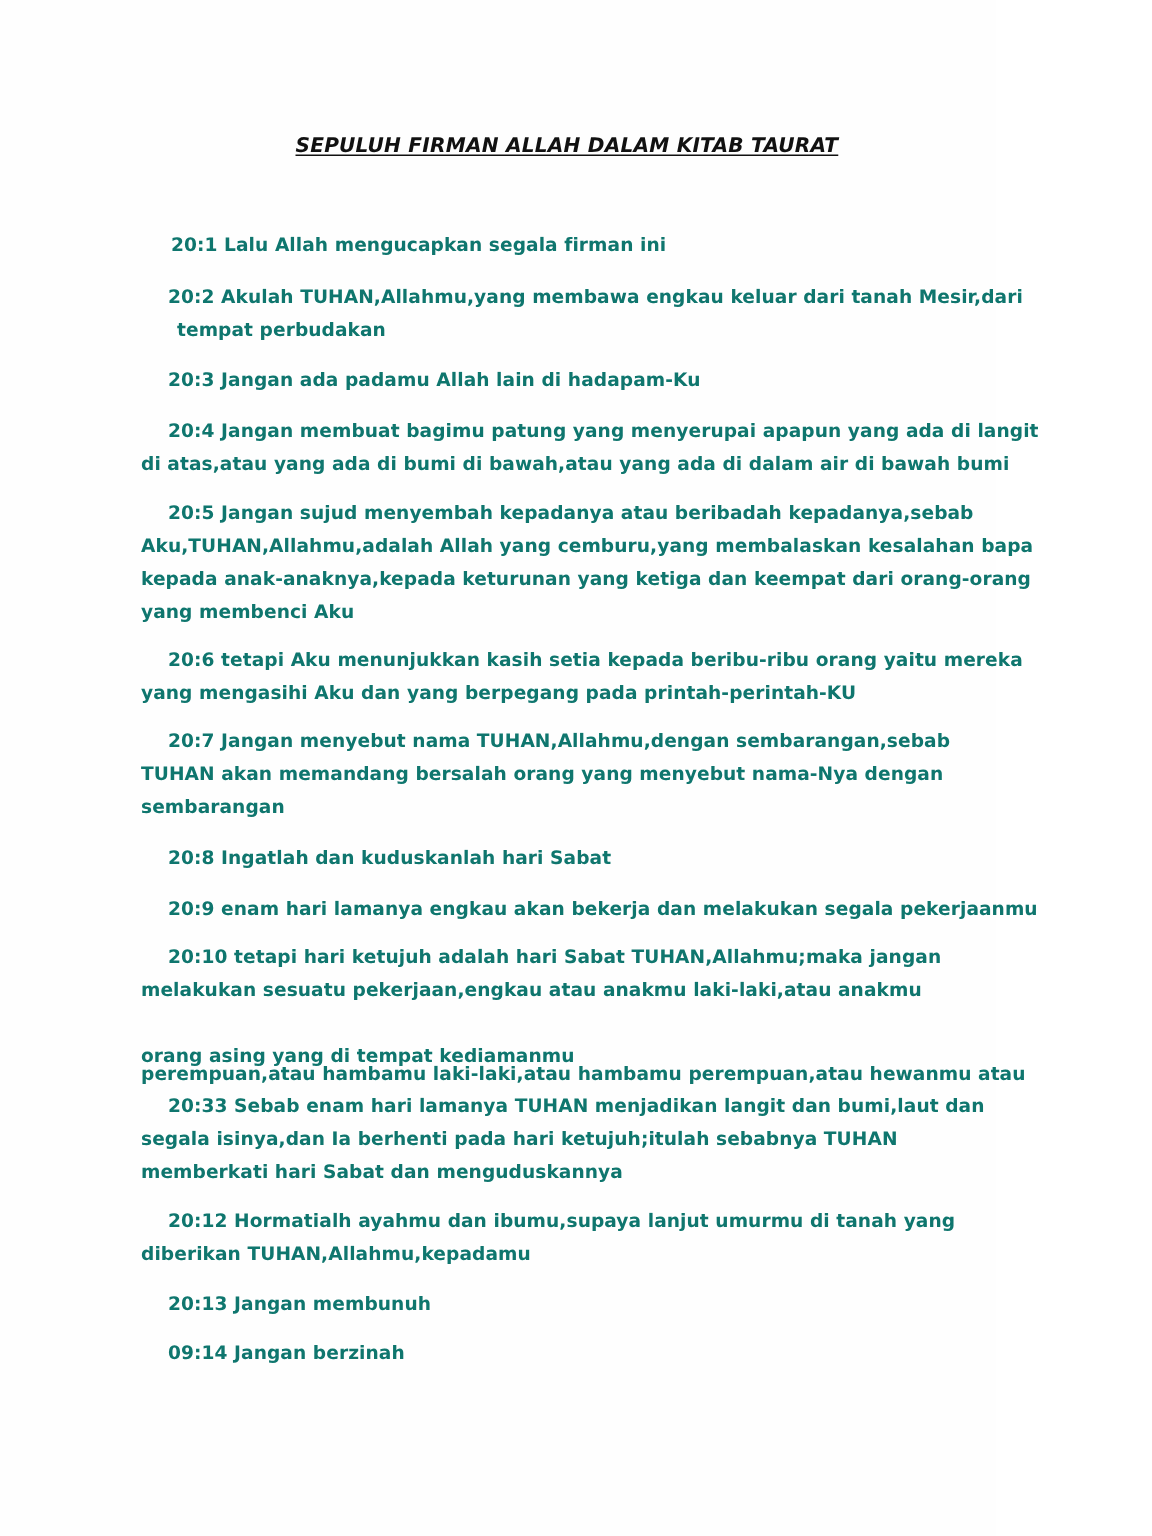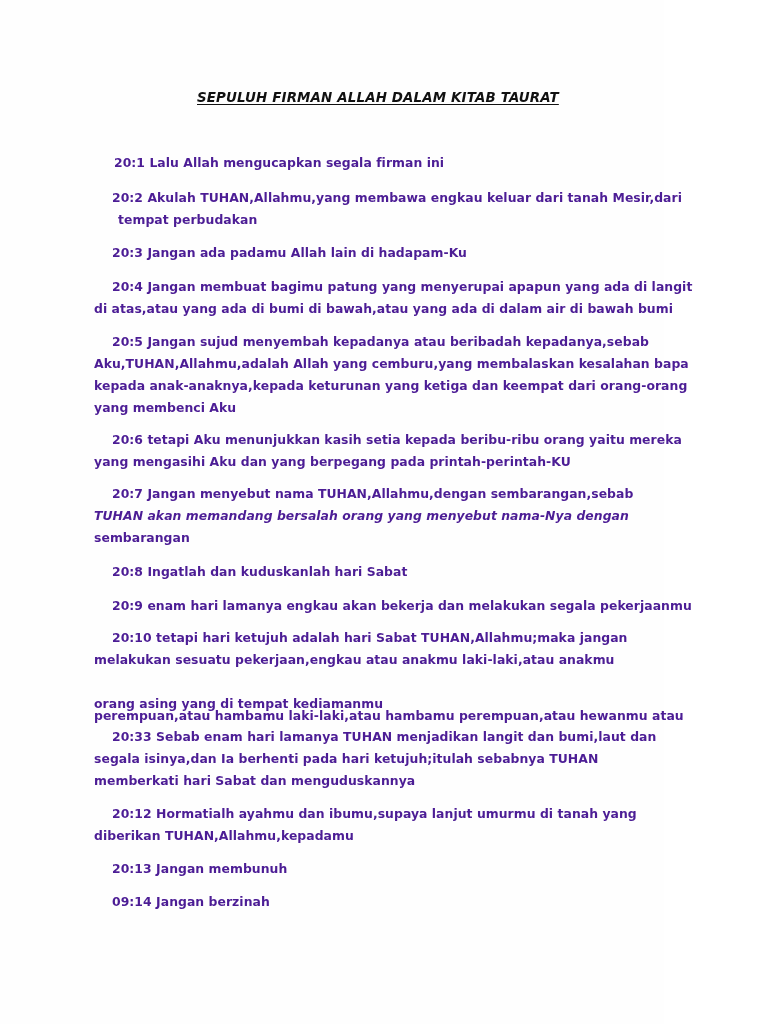--- a/index.html
+++ b/index.html
@@ -35,21 +35,21 @@
       letter-spacing: 0.15px;
       white-space: nowrap;
       color: #111;
     }
     .line {
       position: absolute;
       left: 94px;
       font-size: 12.4px;
       font-weight: bold;
       white-space: nowrap;
-      color: #4c1d95;
+      color: #0f766e;
       letter-spacing: 0.05px;
       text-align: right;
     }
     .line.first {
       left: 112px;
     }
     .line.first.v1 {
       left: 114px;
     }
   </style>
@@ -85,21 +85,21 @@
     <div class="line" style="top:400px;">yang membenci Aku</div>
   </div>
 
   <div>
     <div class="line first" style="top:432px;">20:6 tetapi Aku menunjukkan kasih setia kepada beribu-ribu orang yaitu mereka</div>
     <div class="line" style="top:454px;">yang mengasihi Aku dan yang berpegang pada printah-perintah-KU</div>
   </div>
 
   <div>
     <div class="line first" style="top:486px;">20:7 Jangan menyebut nama TUHAN,Allahmu,dengan sembarangan,sebab</div>
-    <div class="line" style="top:508px;font-style:italic;">TUHAN akan memandang bersalah orang yang menyebut nama-Nya dengan</div>
+    <div class="line" style="top:508px;">TUHAN akan memandang bersalah orang yang menyebut nama-Nya dengan</div>
     <div class="line" style="top:530px;">sembarangan</div>
   </div>
 
   <div>
     <div class="line first" style="top:564px;">20:8 Ingatlah dan kuduskanlah hari Sabat</div>
   </div>
 
   <div>
     <div class="line first" style="top:598px;">20:9 enam hari lamanya engkau akan bekerja dan melakukan segala pekerjaanmu</div>
   </div>

